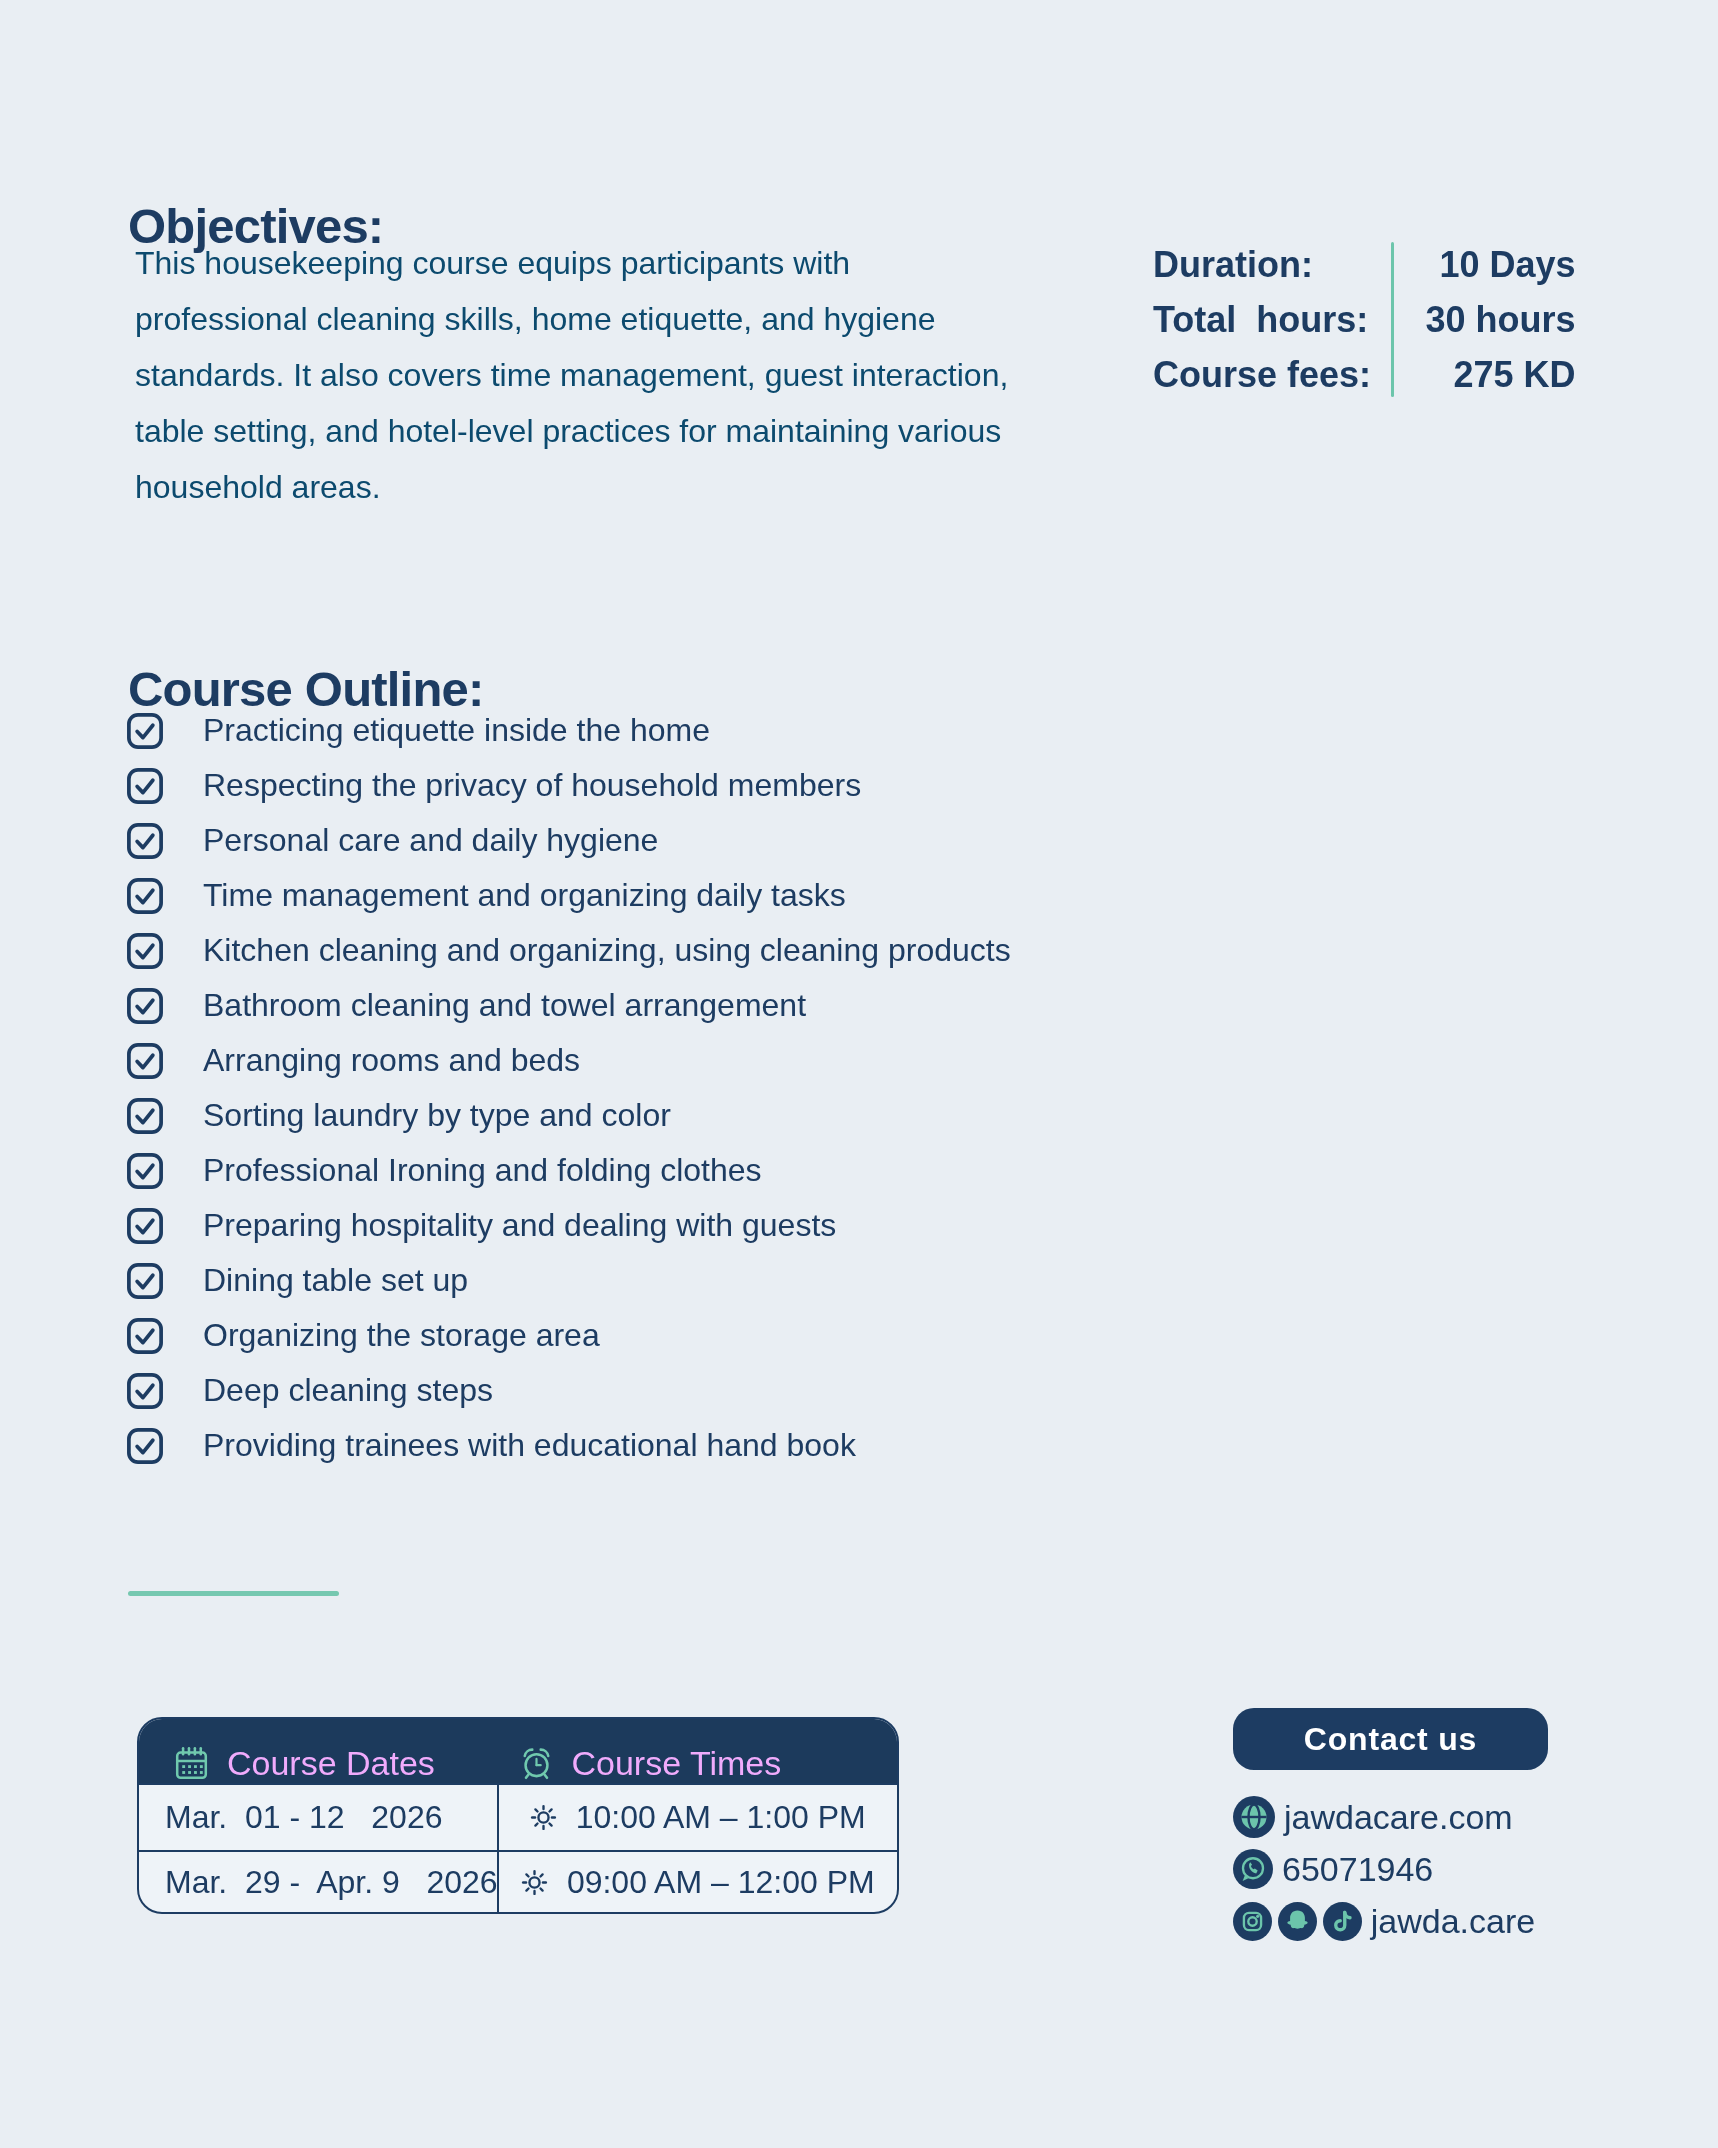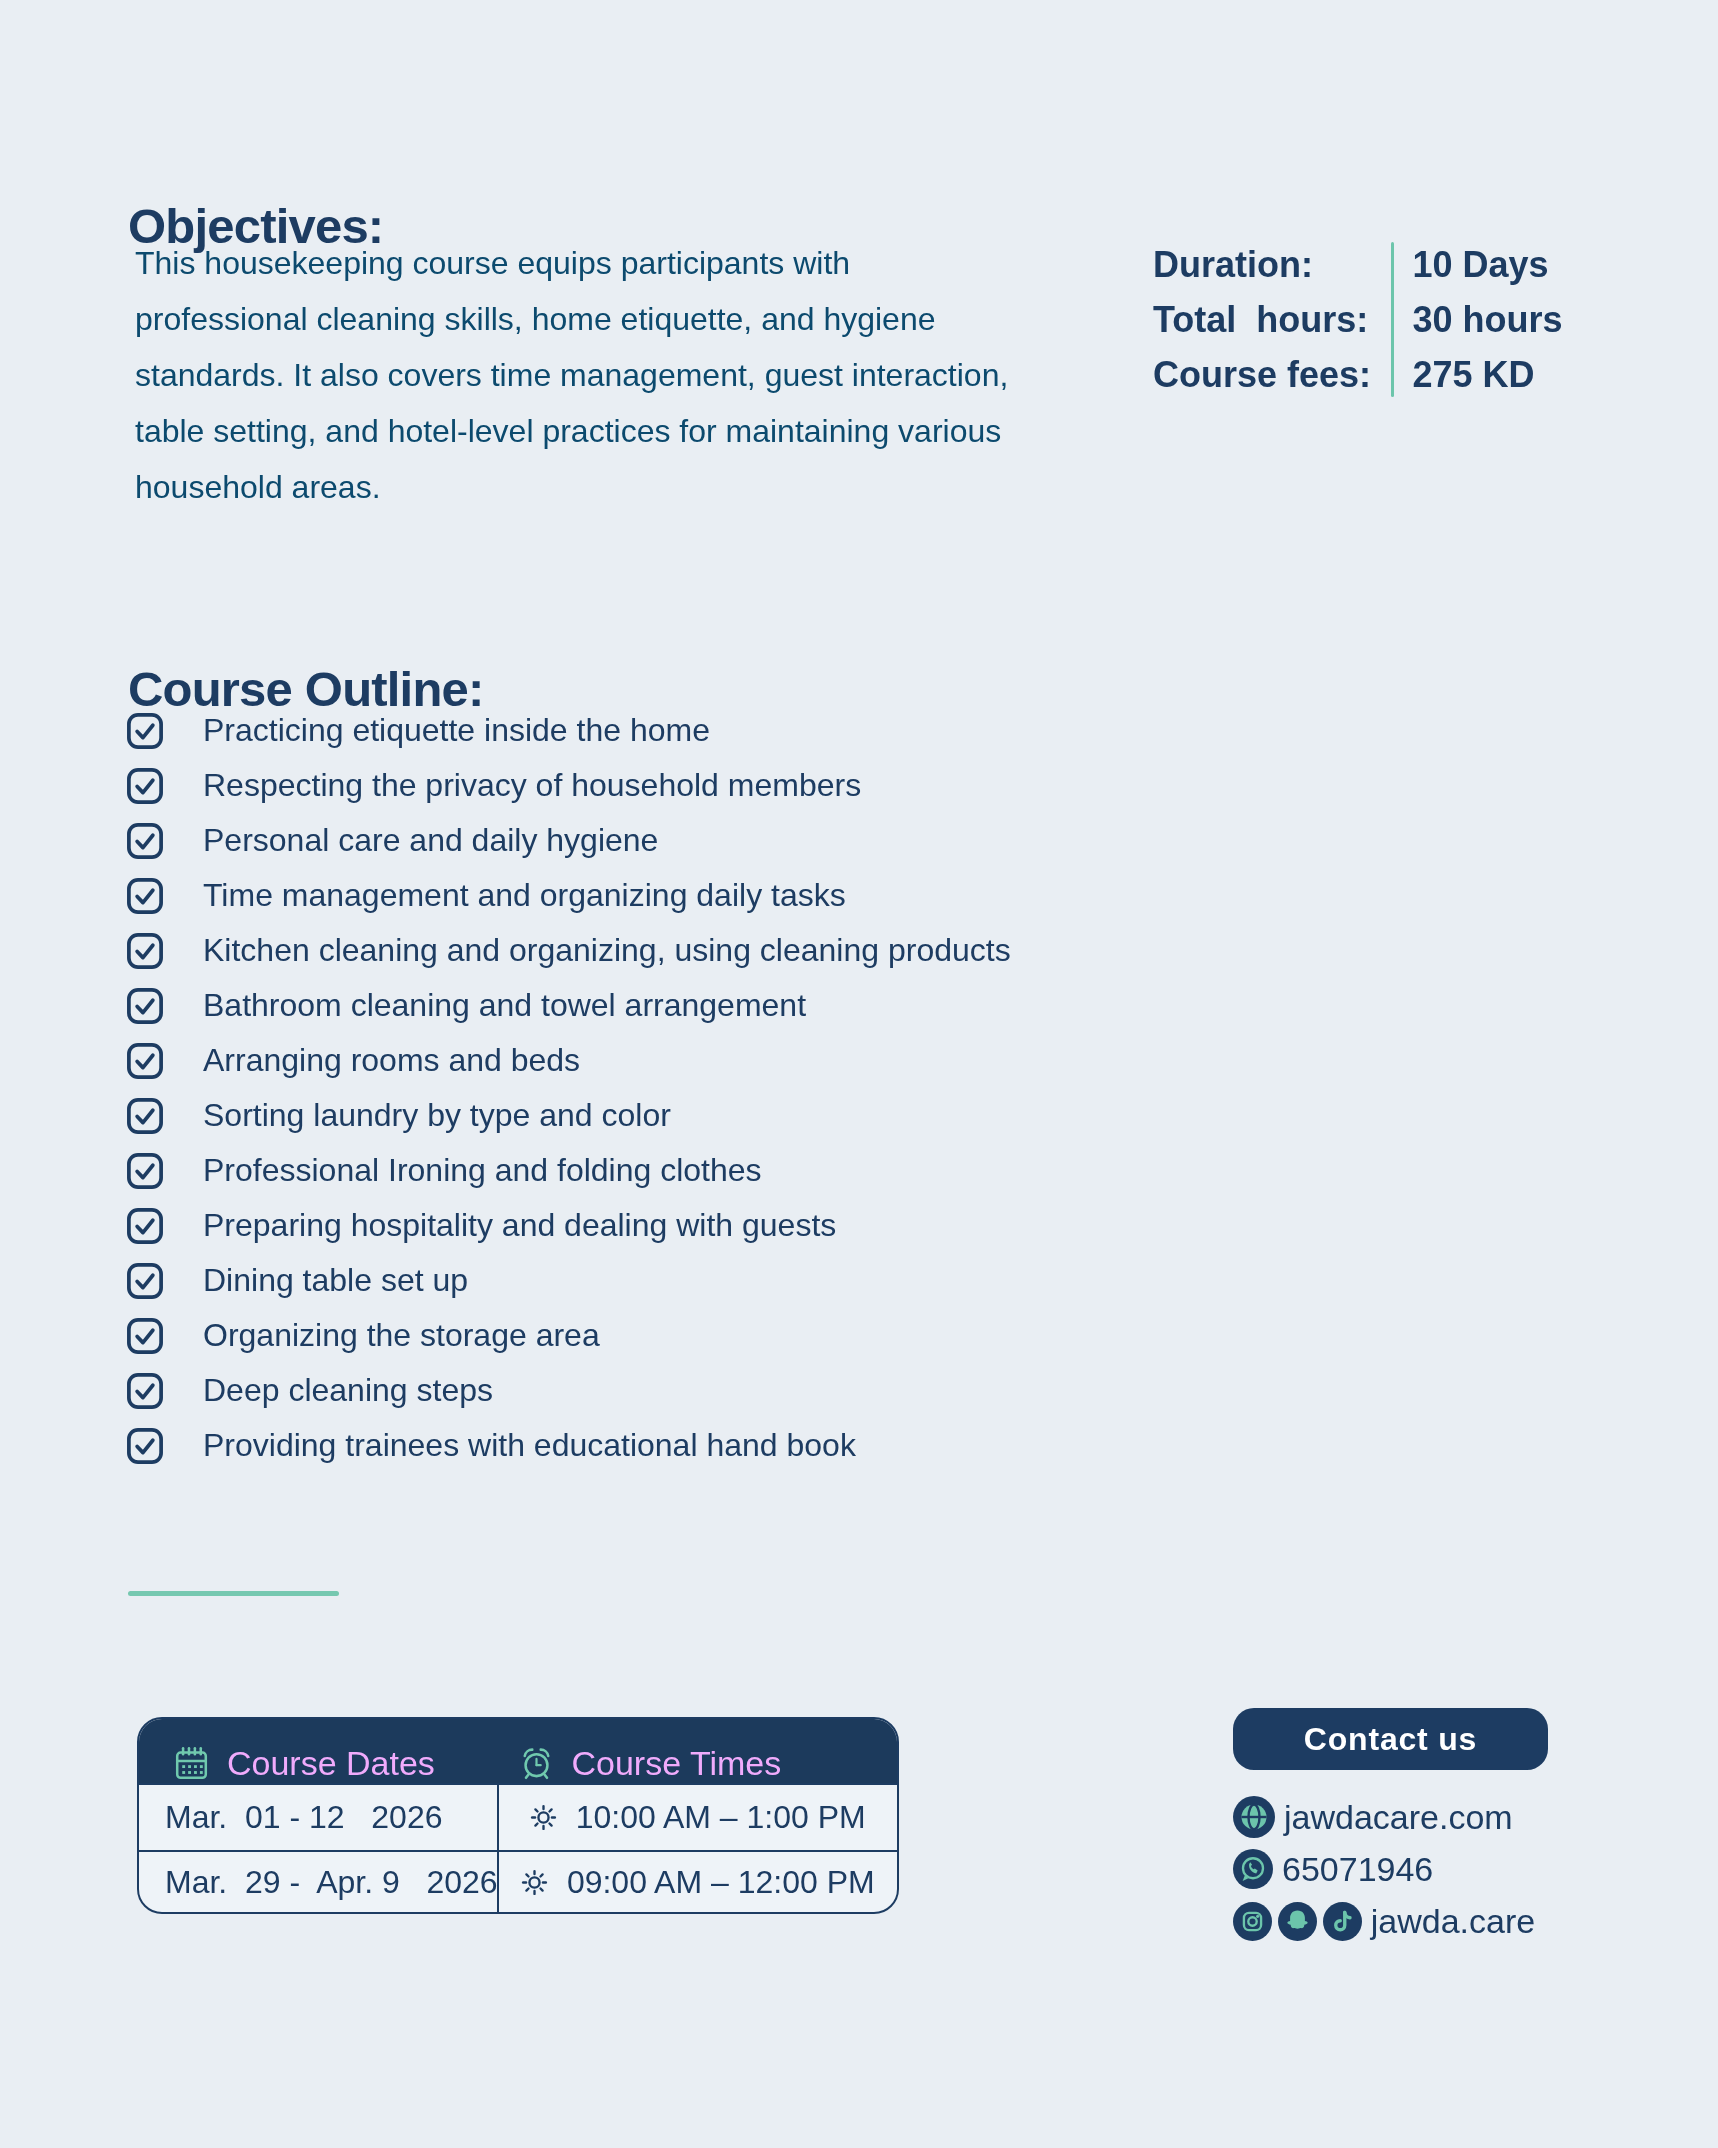--- a/index.html
+++ b/index.html
@@ -23,21 +23,21 @@
   .objectives-body {
     left:135px; top:235px; width:889px;
     font-size:32px; line-height:56px; color:#0c4a6e;
   }
 
   
   .course-info { left:1153px; top:237px; display:flex; align-items:stretch; }
   .info-col { display:flex; flex-direction:column; }
   .info-line { font-size:36px; font-weight:bold; line-height:55px; white-space:pre; }
   .info-divider { width:3.4px; background:#6cc5ab; margin:5px 0 5px 20px; border-radius:1.7px; }
-  .info-values { margin-left:18px; }
+  .info-values { margin-left:31px;text-align:right; }
 
   
   .outline-title { left:128px; top:626px; }
   .outline-list { left:126px; top:703px; list-style:none; }
   .outline-list li {
     height:55px; display:flex; align-items:center; gap:39px;
     font-size:32px; color:#1d3c62;
   }
   .checkbox { width:38px; height:38px; flex:0 0 38px; display:inline-flex; }
 

